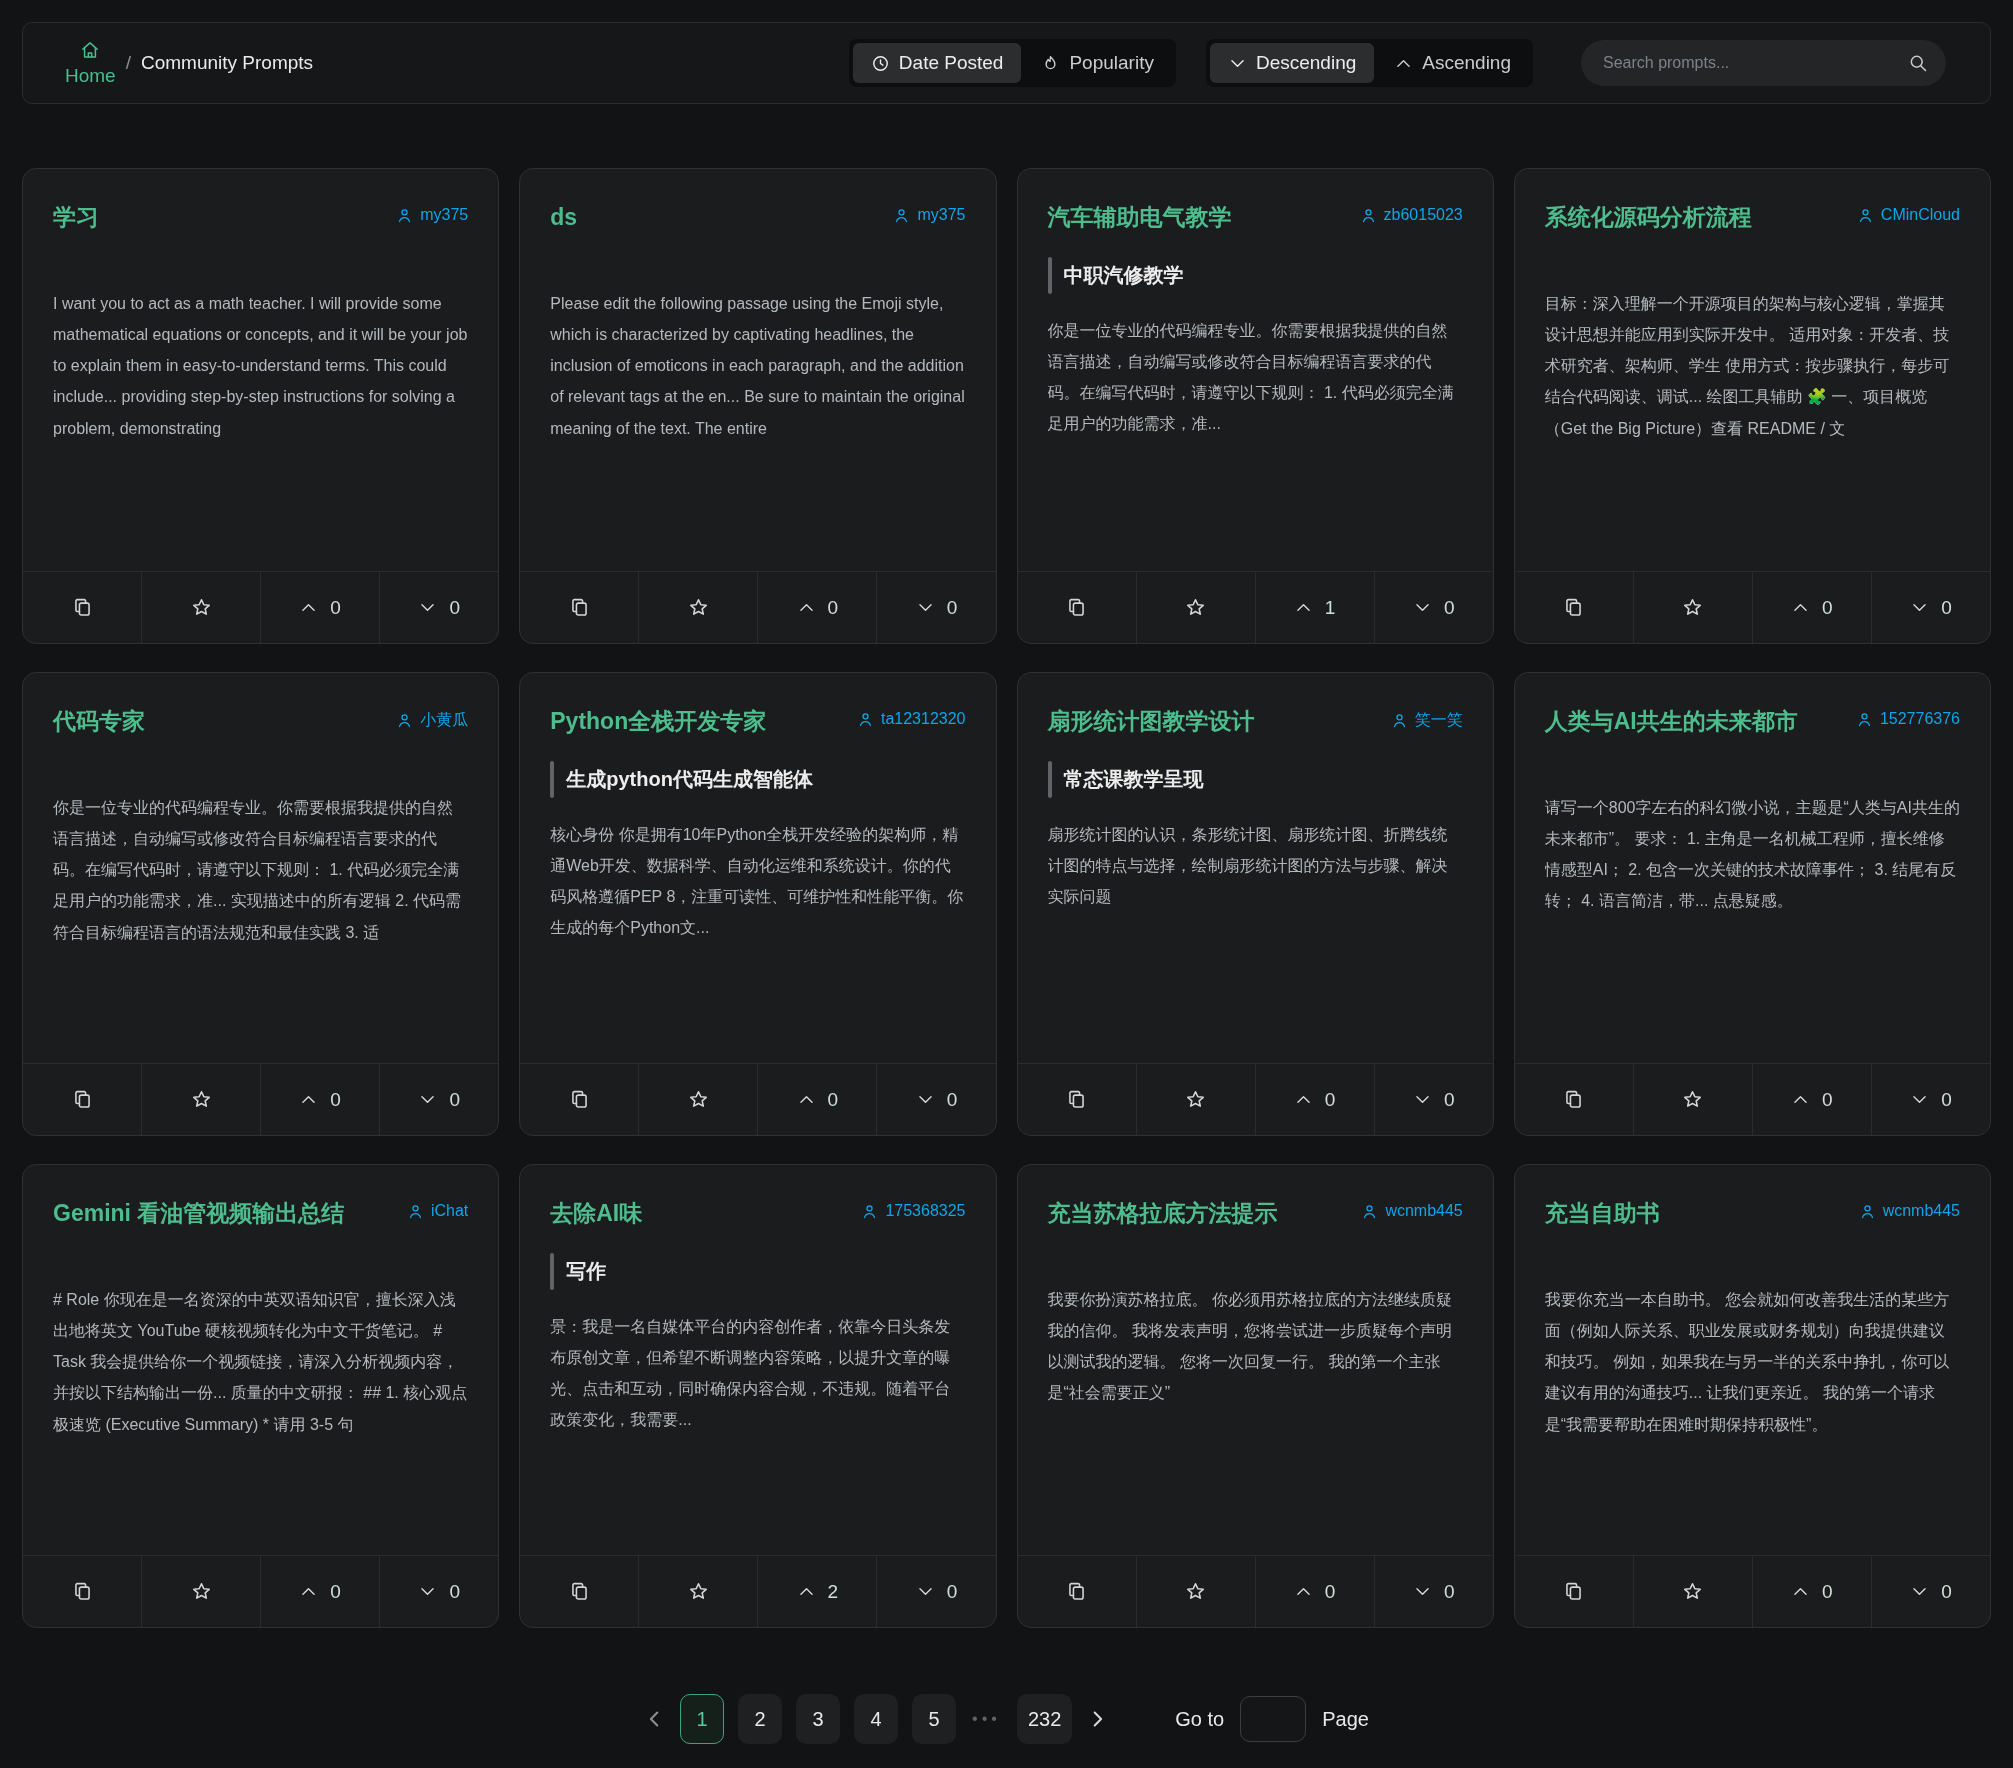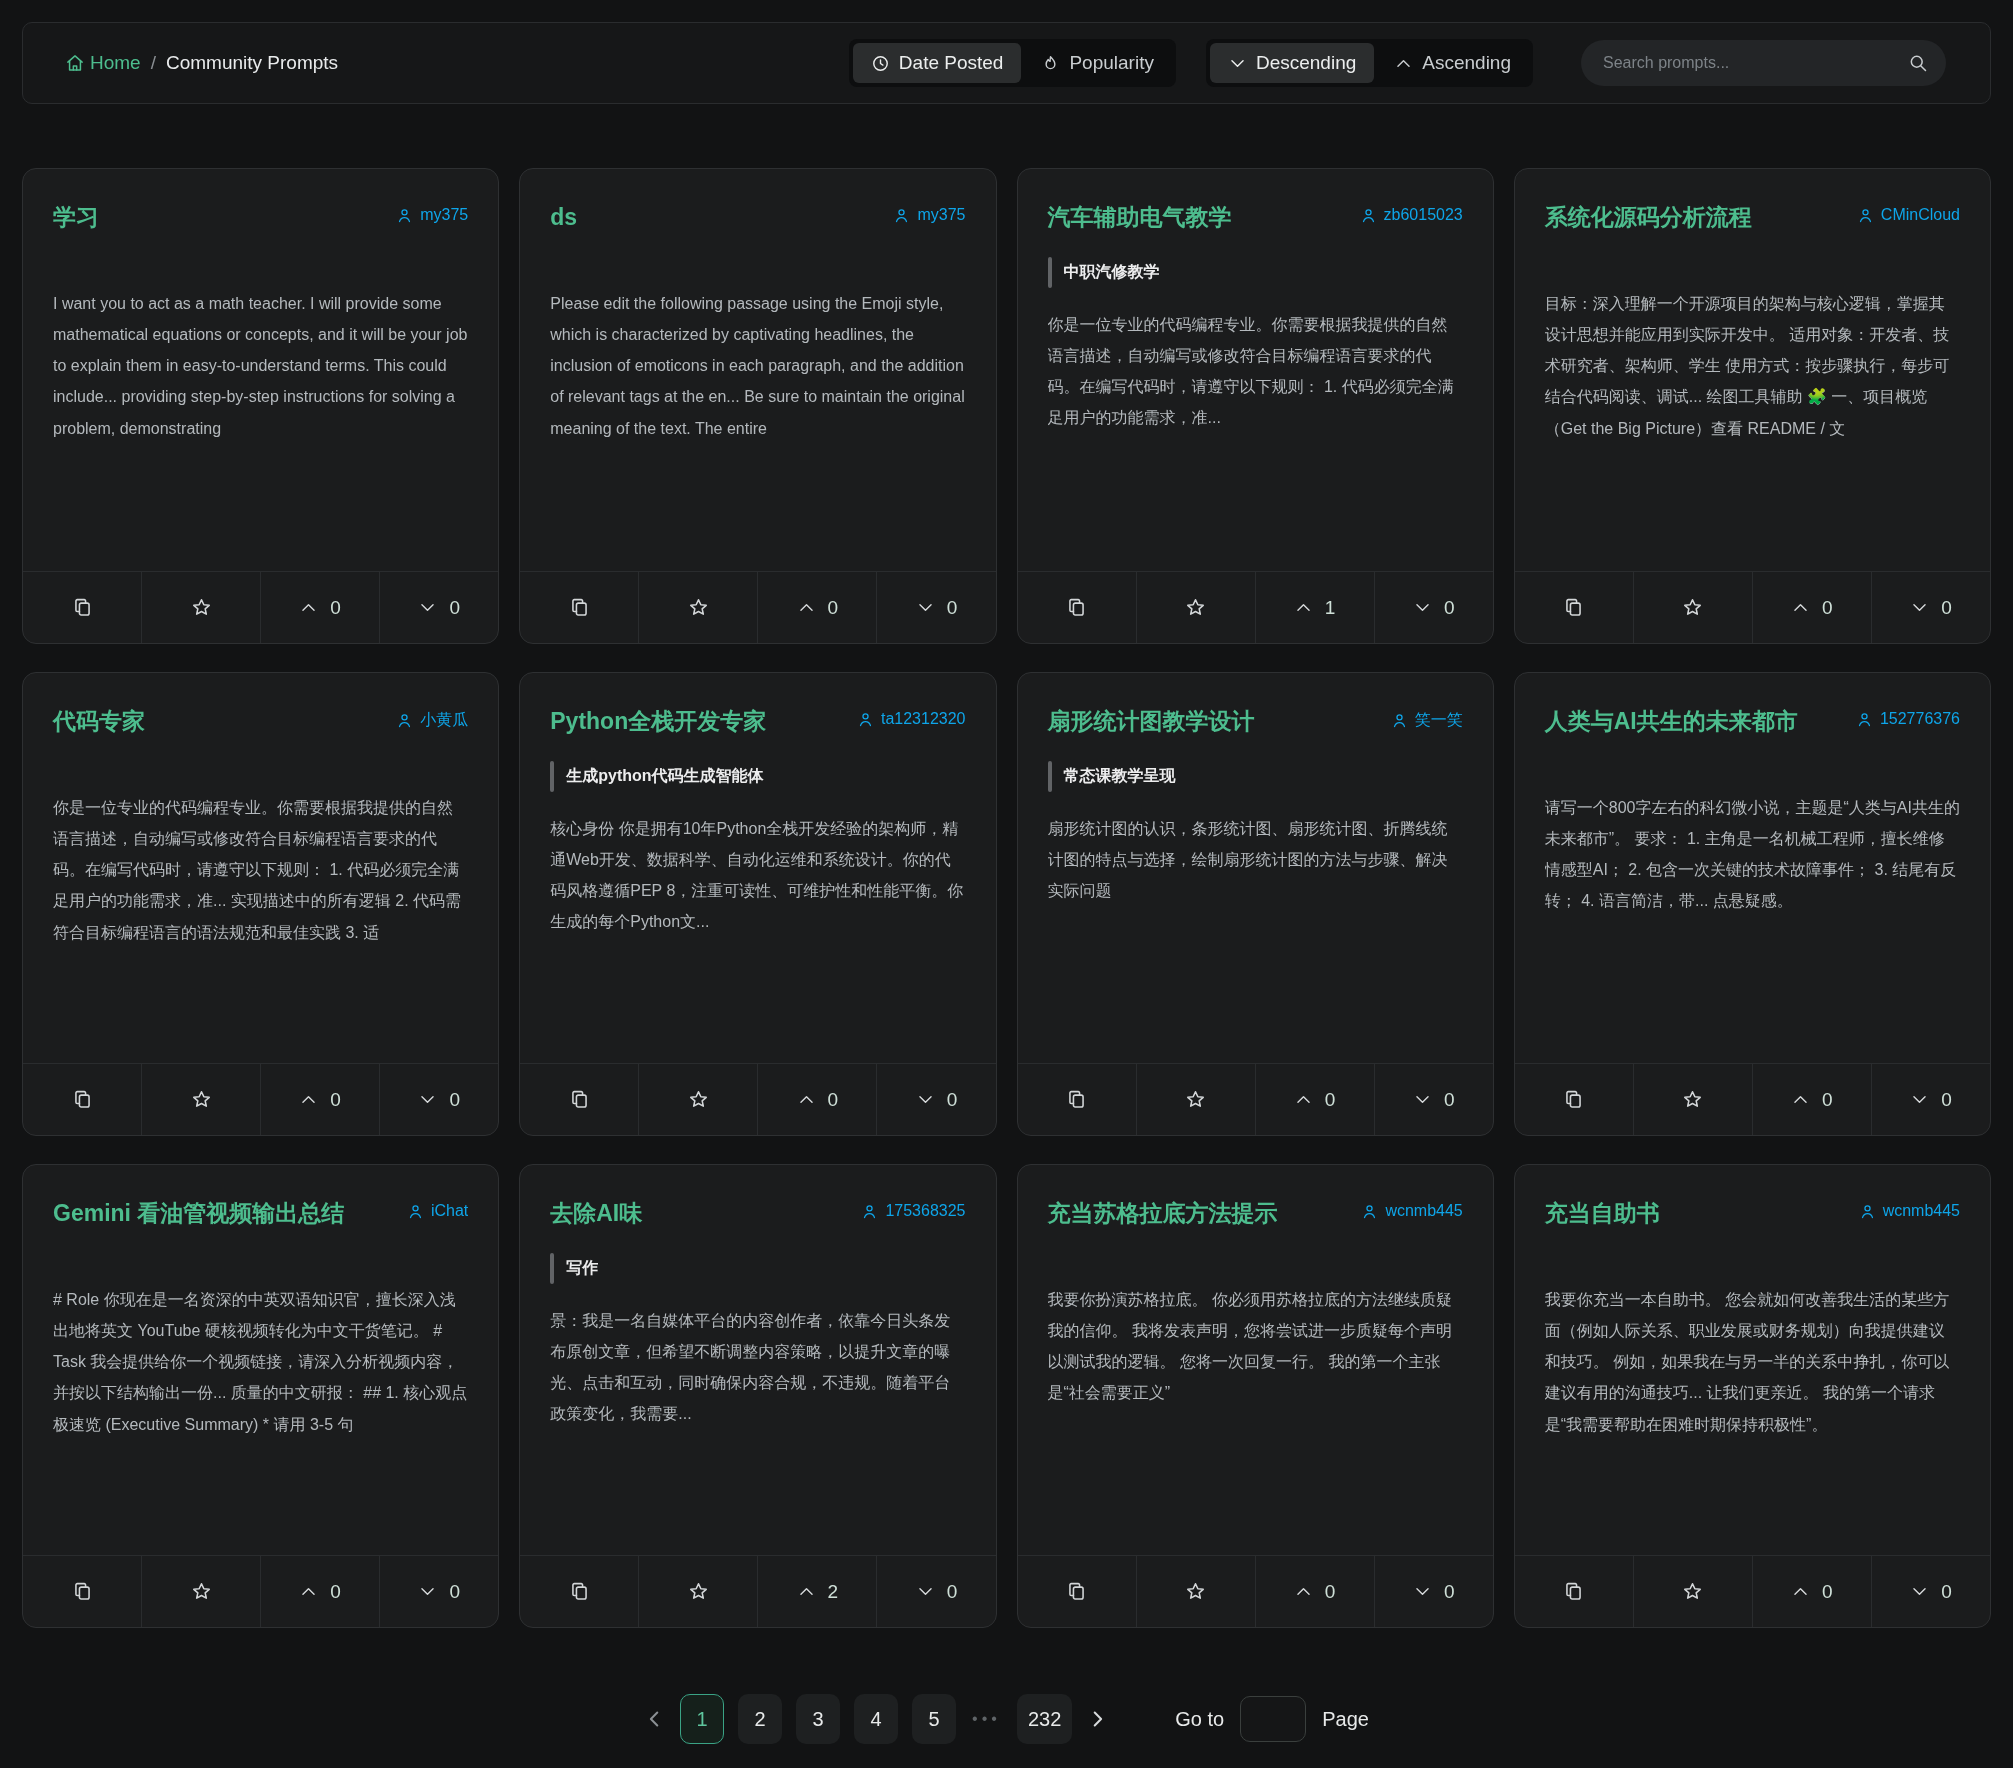--- a/index.html
+++ b/index.html
@@ -14,21 +14,21 @@
   .i18 { width:19px; height:19px; }
   .i20 { width:21px; height:21px; }
 
   
   .topbar {
     margin: 22px; height: 82px;
     background:#161718; border:1px solid #2a2c2e; border-radius:10px;
     display:flex; align-items:center; padding:0 44px 0 42px; gap:30px;
   }
   .crumbs { display:flex; align-items:center; gap:10px; font-size:19px; flex:1 1 auto; }
-  .crumbs a { color:#4dbd8e; text-decoration:none; display:flex; align-items:center; gap:5px; cursor:pointer; }
+  .crumbs a { color:#4dbd8e; text-decoration:none; display:flex; align-items:center; gap:5px; cursor:pointer;flex-direction:column; }
   .crumbs .home-ic { width:20px; height:20px; color:#4dbd8e; }
   .crumbs .sep { color:#8a8f93; }
   .crumbs .cur { color:#e9ebec; }
 
   .seg-group { display:flex; background:#0d0e0f; border-radius:8px; padding:4px; gap:2px; }
   .seg {
     display:flex; align-items:center; gap:9px; border:none; cursor:pointer;
     background:transparent; color:#c9cdd0; font-size:19px; padding:9px 18px; border-radius:6px;
     font-family:inherit;
   }
@@ -52,21 +52,21 @@
     grid-template-rows: 476px 464px 464px;
     gap: 28px 20px; margin: 64px 22px 0;
   }
   .card {
     background:#1b1c1d; border:1px solid #2e3032; border-radius:14px;
     display:flex; flex-direction:column; padding:34px 30px 0; overflow:hidden;
   }
   .card-head { display:flex; justify-content:space-between; align-items:flex-start; gap:12px; margin-bottom:56px; }
   .card-title { color:#4dbd8e; font-size:23px; font-weight:700; line-height:1.25; cursor:pointer; }
   .card-author { display:flex; align-items:center; gap:7px; color:#0ea5e9; font-size:16px; white-space:nowrap; overflow:hidden; max-width:175px; margin-top:3px; flex:none; }
-  .card-badge { position:relative; padding-left:16px; margin:-26px 0 26px; font-size:16px; font-weight:700; color:#ededee; }
+  .card-badge { position:relative; padding-left:16px; margin:-26px 0 26px; font-size:20px; font-weight:700; color:#ededee; }
   .card-badge::before { content:""; position:absolute; left:0; top:-5px; bottom:-5px; width:4px; border-radius:3px; background:#616366; }
   .card-body {
     flex:1 1 auto; overflow:hidden;
     font-size:16px; line-height:1.95; color:#b4b9bd;
   }
   .card-actions { display:flex; margin:0 -30px; border-top:1px solid #2a2c2e; height:72px; flex:none; }
   .action {
     flex:1; display:flex; align-items:center; justify-content:center; gap:12px;
     background:transparent; border:none; border-left:1px solid #2a2c2e; cursor:pointer;
     color:#d3d6d8; font-family:inherit;

